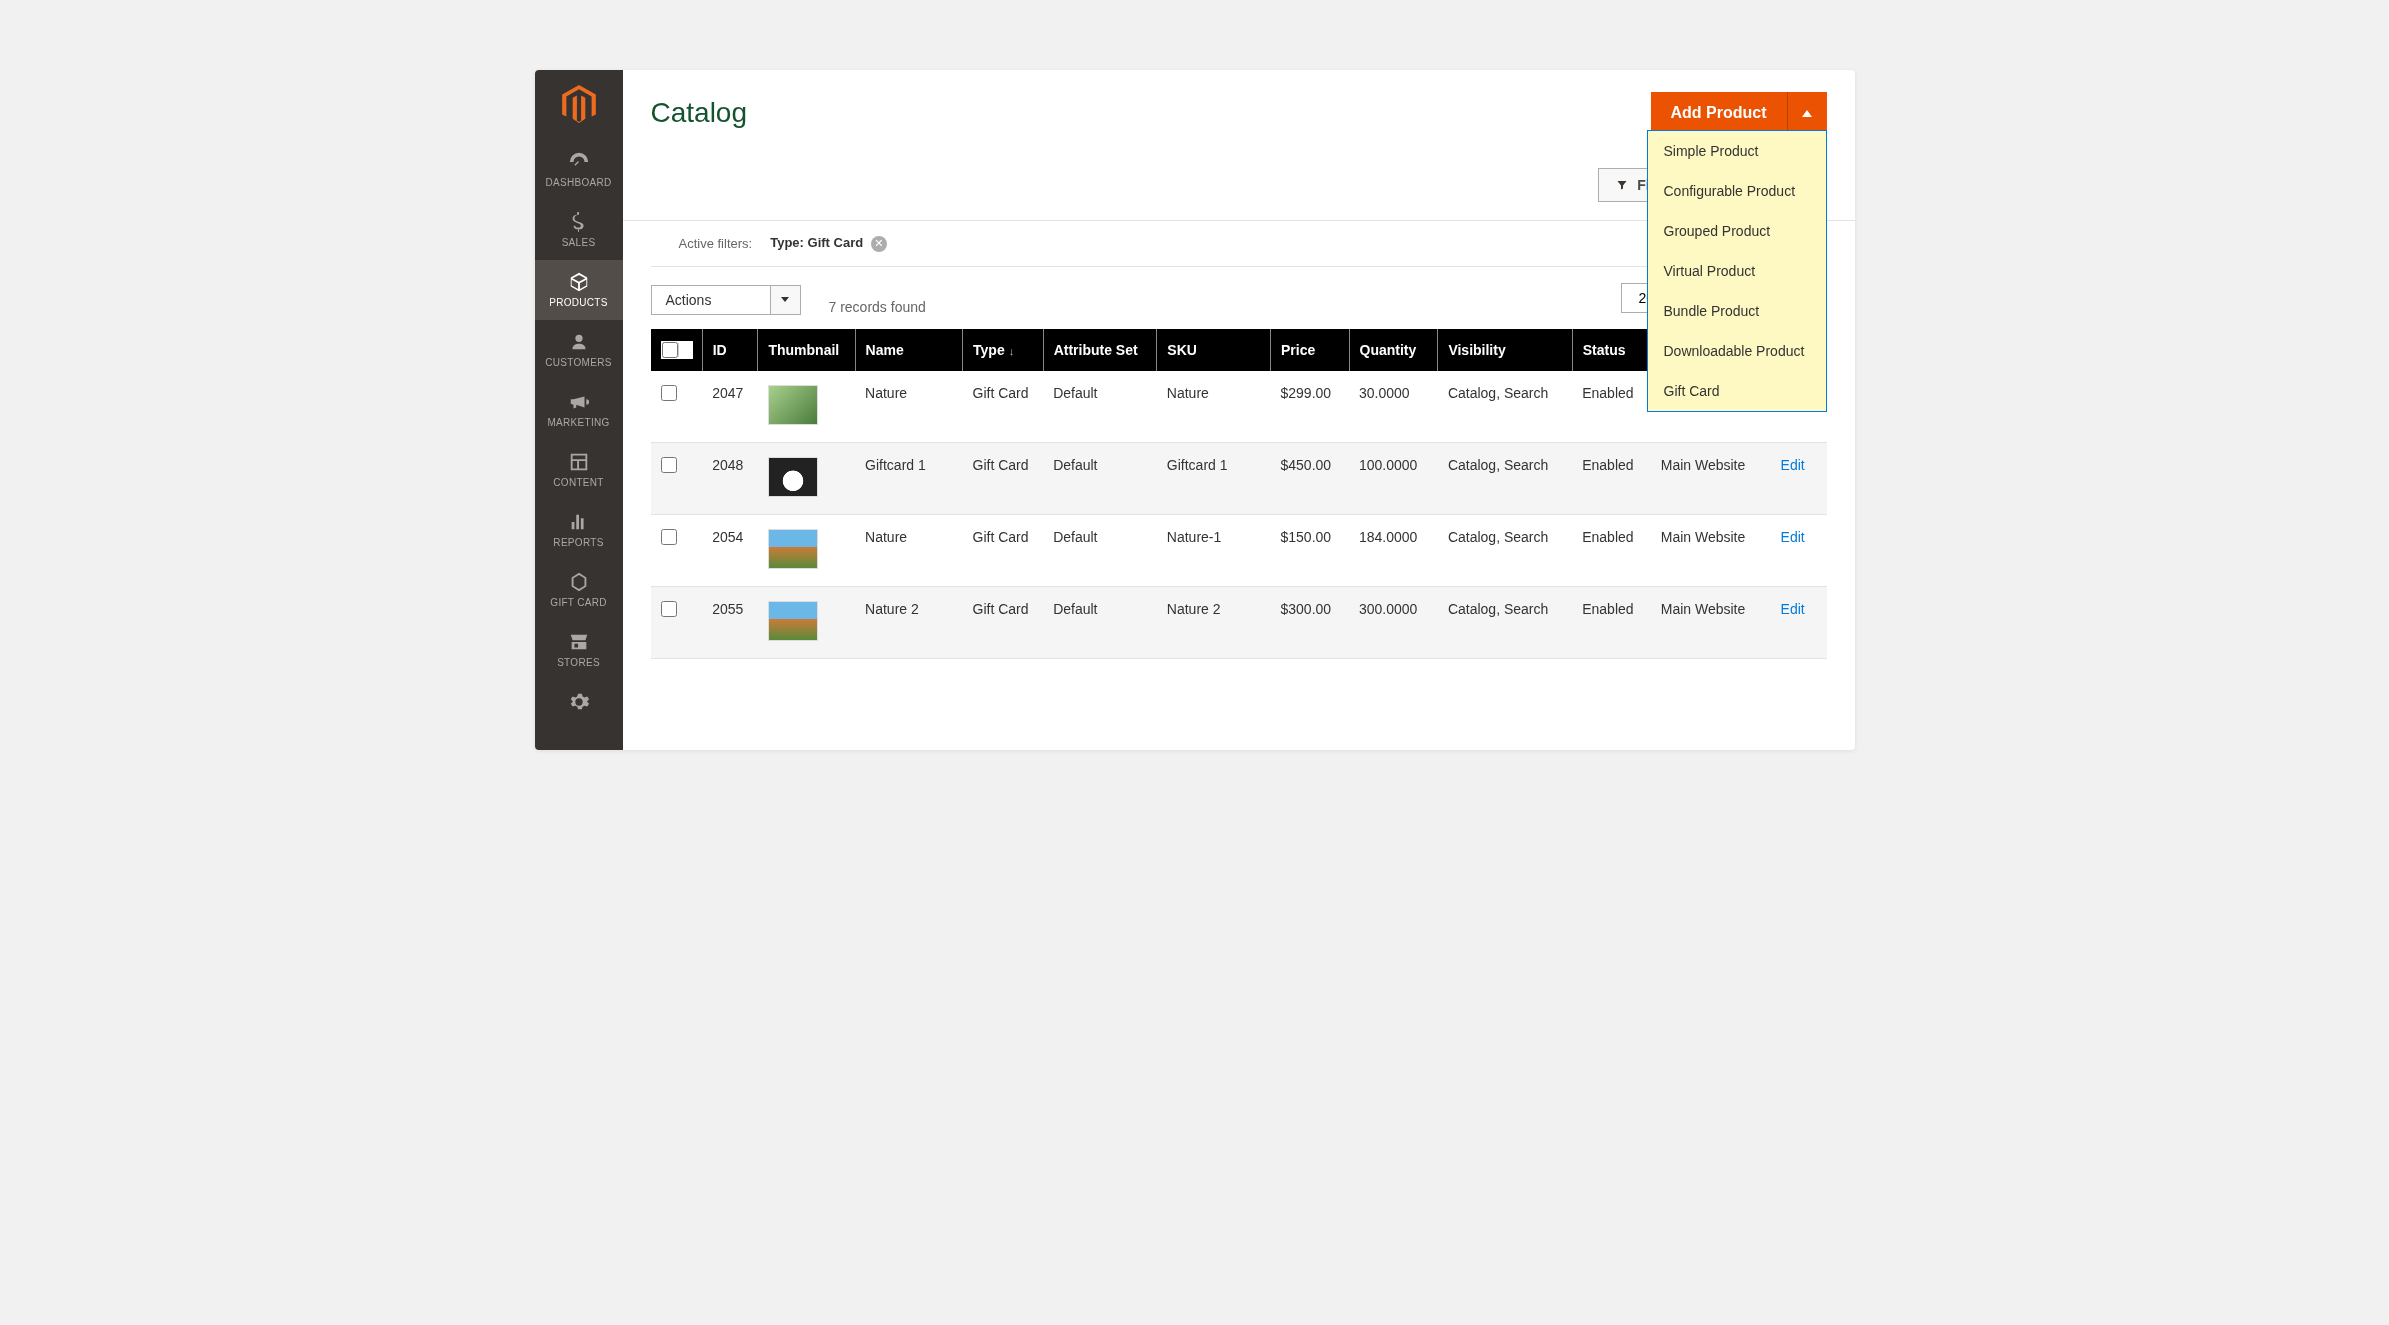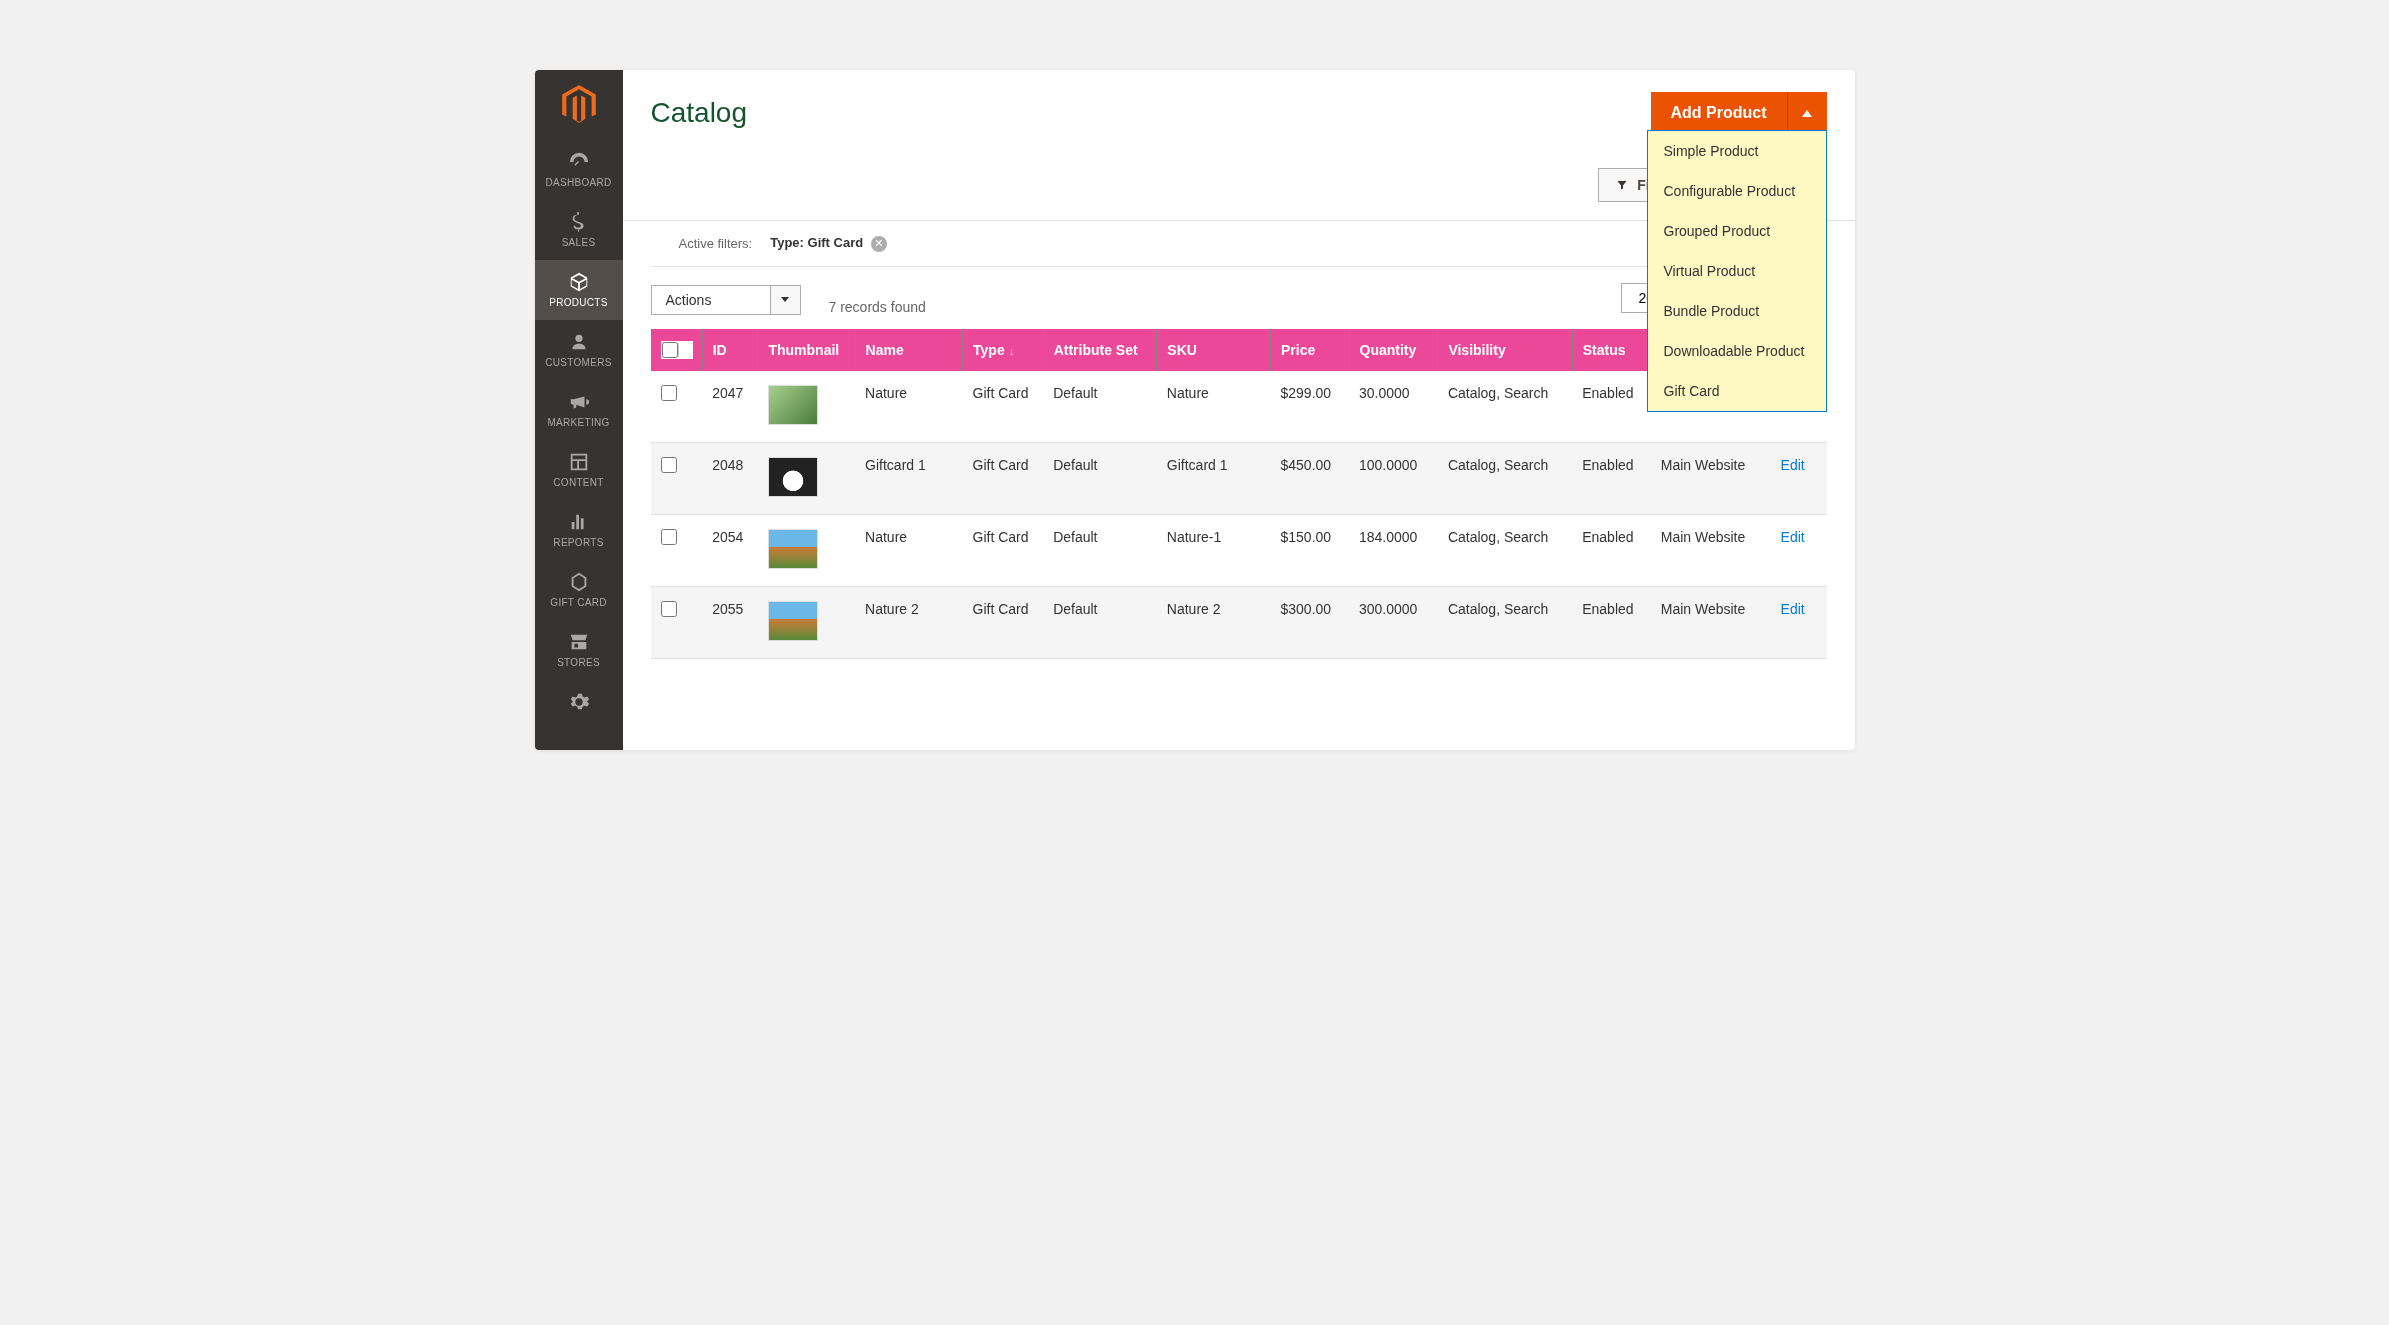--- a/index.html
+++ b/index.html
@@ -47,21 +47,21 @@
 .records-found { font-size: 14px; color: #666; margin-left: 28px; flex: 1; }
 .pager { display: flex; align-items: center; gap: 8px; }
 .per-page-input { border: 1px solid #adadad; width: 50px; padding: 6px; text-align: center; font-size: 14px; background:#fff; }
 .per-page-dd { border: 1px solid #adadad; border-left:none; width: 26px; height:31px; background: #f8f8f8; display: flex; align-items: center; justify-content: center; cursor: pointer; }
 .per-page-lbl { color: #666; margin: 0 8px; }
 .page-btn { border: 1px solid #adadad; width: 34px; height: 34px; background: #fff; display: flex; align-items: center; justify-content: center; cursor: pointer; color:#999; }
 
 
 .table-wrap { padding: 0 28px; }
 table { width: 100%; border-collapse: collapse; table-layout: fixed; }
-thead th { background: #ec4899; color: #fff; text-align: left; font-weight: 600; font-size: 14px; padding: 12px 10px; border-left: 1px solid #8a837f; white-space: nowrap; overflow: hidden; }
+thead th { background: #000000; color: #fff; text-align: left; font-weight: 600; font-size: 14px; padding: 12px 10px; border-left: 1px solid #8a837f; white-space: nowrap; overflow: hidden; }
 thead th:first-child { border-left: none; }
 tbody tr { border-bottom: 1px solid #e3e3e3; }
 tbody tr:nth-child(even) { background: #f5f5f5; }
 tbody td { padding: 14px 10px; font-size: 14px; color: #333; vertical-align: top; white-space: nowrap; overflow: hidden; text-overflow: ellipsis; }
 .chk { width: 16px; height: 16px; }
 .th-chk-wrap { display: flex; align-items: center; gap: 0px;background:#fff; padding:1px; width:32px;}
 .th-chk-wrap .chk { }
 .th-chk-wrap .dd { width: 14px; height: 14px; display:flex;align-items:center;justify-content:center;border-left:1px solid #ccc;}
 .thumb { width: 50px; height: 40px; border: 1px solid #ddd; background: linear-gradient(135deg,#a8d08d,#4a7c3c); display:inline-block; }
 .thumb.t-penguin { background: radial-gradient(circle at 50% 60%, #fff 30%, #222 32%); }

